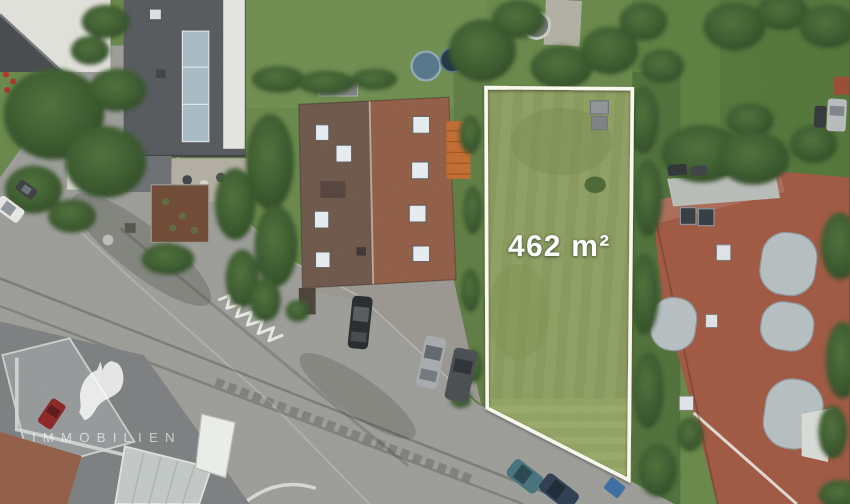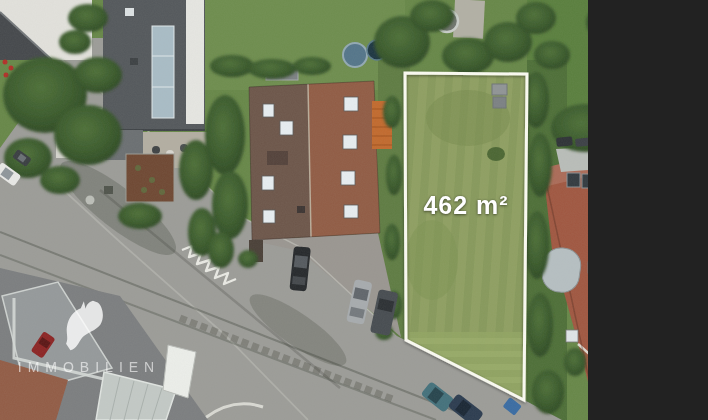--- a/index.html
+++ b/index.html
@@ -1,17 +1,17 @@
 <!DOCTYPE html>
 <html style="--lawn-green: #678748; --plot-grass: #87995c; --road-grey: #9c9c98; --roof-terracotta: #a05741; --roof-brown-left: #6d564a; --roof-brown-right: #915c45; --roof-dark-grey: #54585c; --roof-orange: #c26a2e; --tree-green: #33512a;"><head>
 <meta charset="utf-8">
 <style>
   html,body{margin:0;padding:0;background:#222;}
   .scene{
-    position:relative;width:588px;height:420px;overflow:hidden;
+    position:relative;width:708px;height:420px;overflow:hidden;
     background:var(--lawn-green,#678748);
     font-family:"Liberation Sans",sans-serif;
   }
   .scene svg.aerial{position:absolute;left:0;top:0;width:708px;height:420px;display:block;}
   
   .f-lawn{fill:var(--lawn-green,#678748);}
   .f-plot{fill:var(--plot-grass,#87995c);}
   .f-road{fill:var(--road-grey,#9c9c98);}
   .f-roof-r{fill:var(--roof-terracotta,#a05741);}
   .f-roof-cl{fill:var(--roof-brown-left,#6d564a);}
@@ -29,21 +29,21 @@
     position:absolute;left:8px;top:296px;width:156px;text-align:center;z-index:6;
     user-select:none;
   }
   .watermark .horse{display:block;margin:0 auto;width:52px;height:60px;opacity:.88;}
   .watermark .brand{
     font-family:"Liberation Serif",serif;font-size:44px;line-height:1;
     letter-spacing:3px;padding-left:3px;color:rgba(255,255,255,.55);
     margin-top:-3px;
   }
   .watermark .brand-sub{
-    font-size:14px;letter-spacing:6px;padding-left:6px;margin-top:3px;
+    font-size:11px;letter-spacing:6px;padding-left:6px;margin-top:3px;
     color:rgba(255,255,255,.6);
   }
 </style>
 </head>
 <body>
 
 <div class="scene">
 
 <svg class="aerial" viewBox="0 0 708 420">
   <defs>

